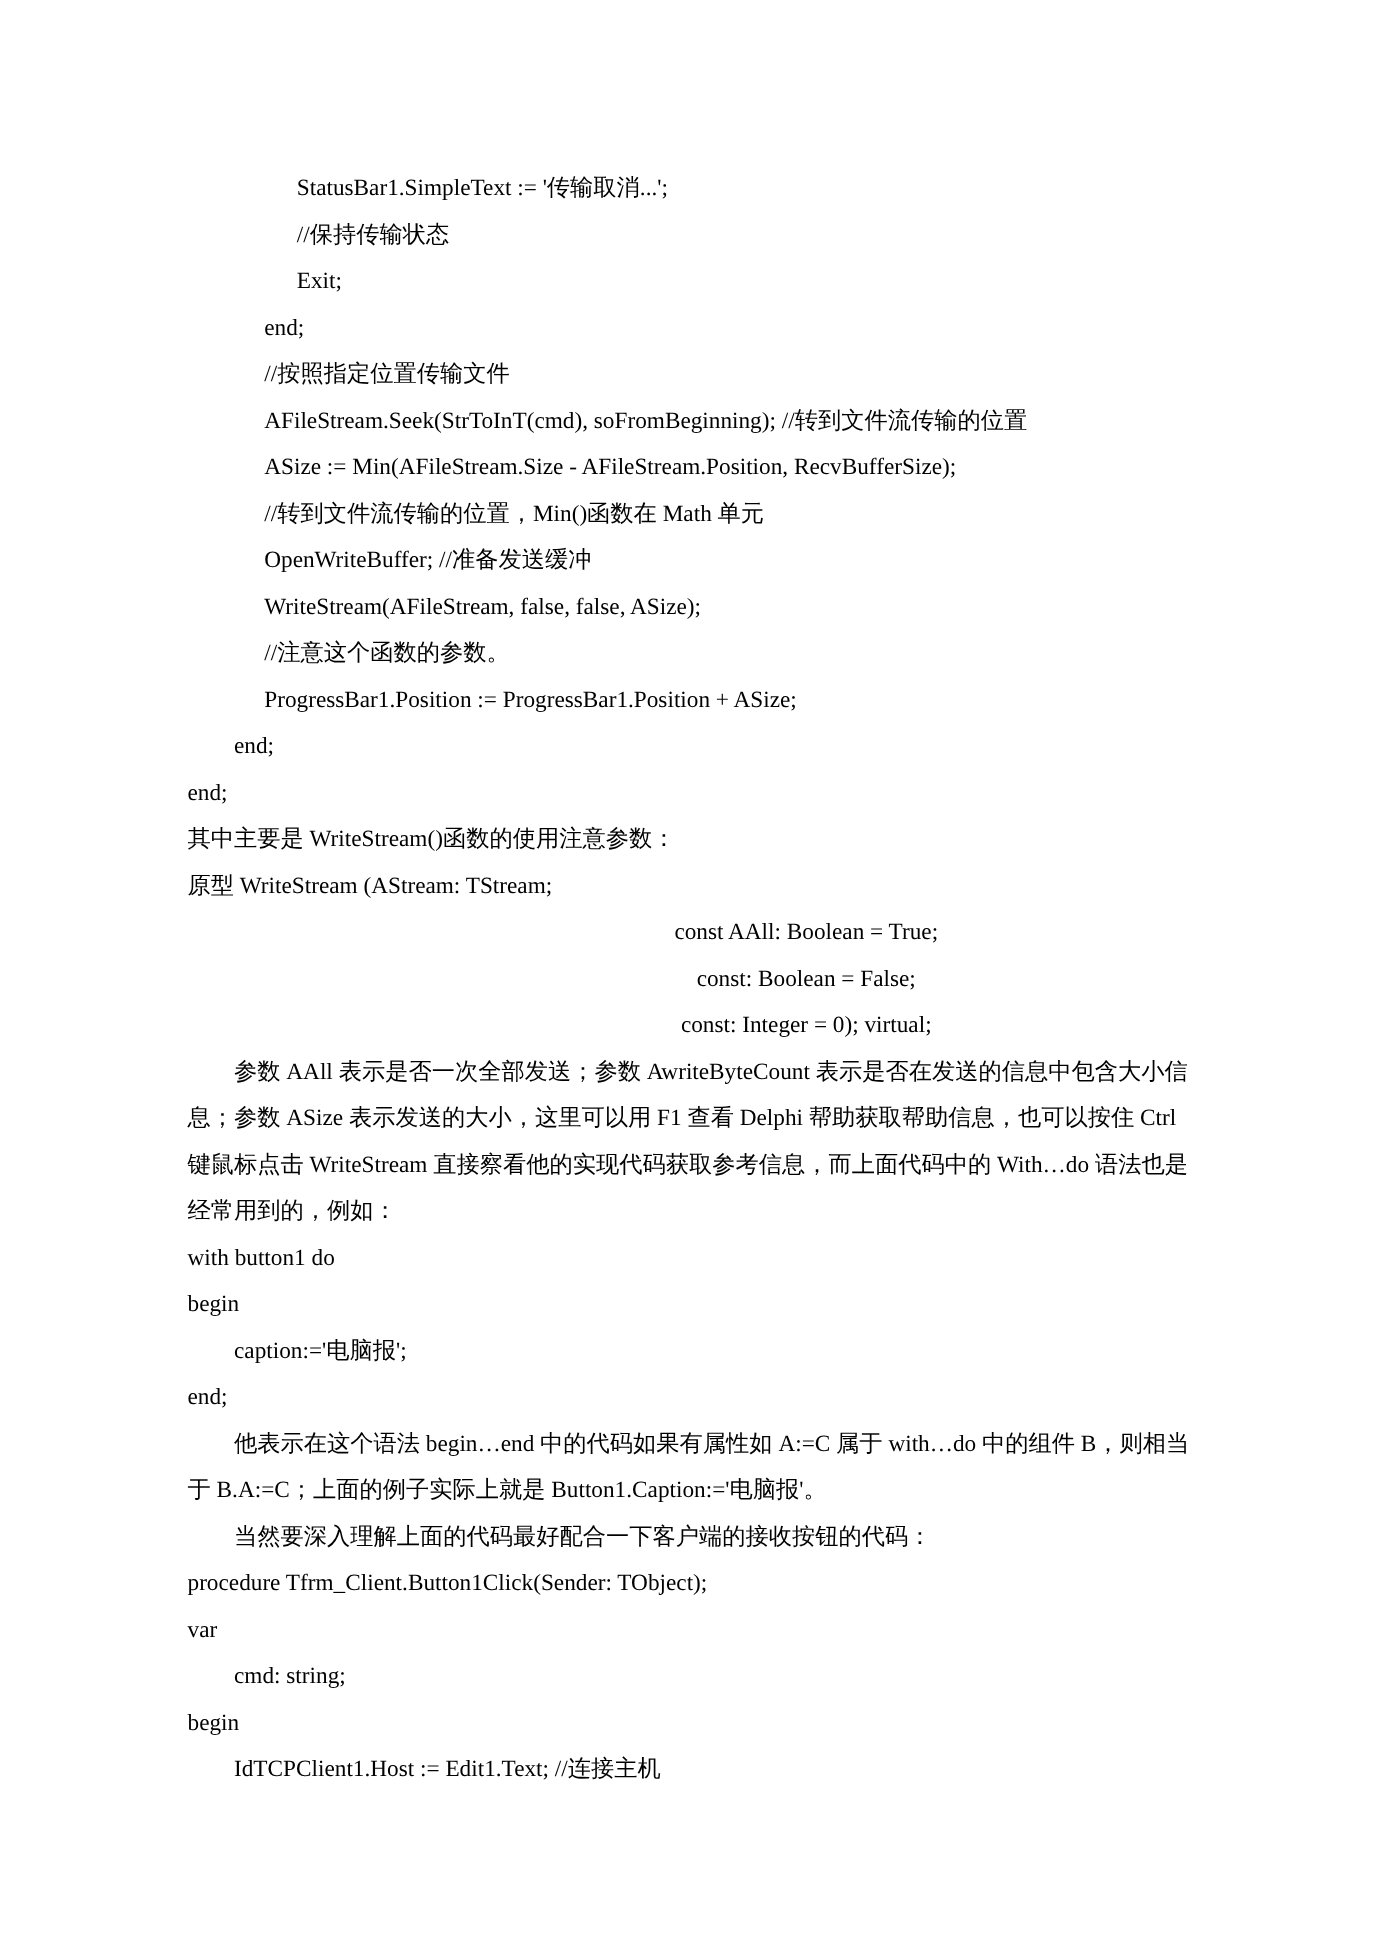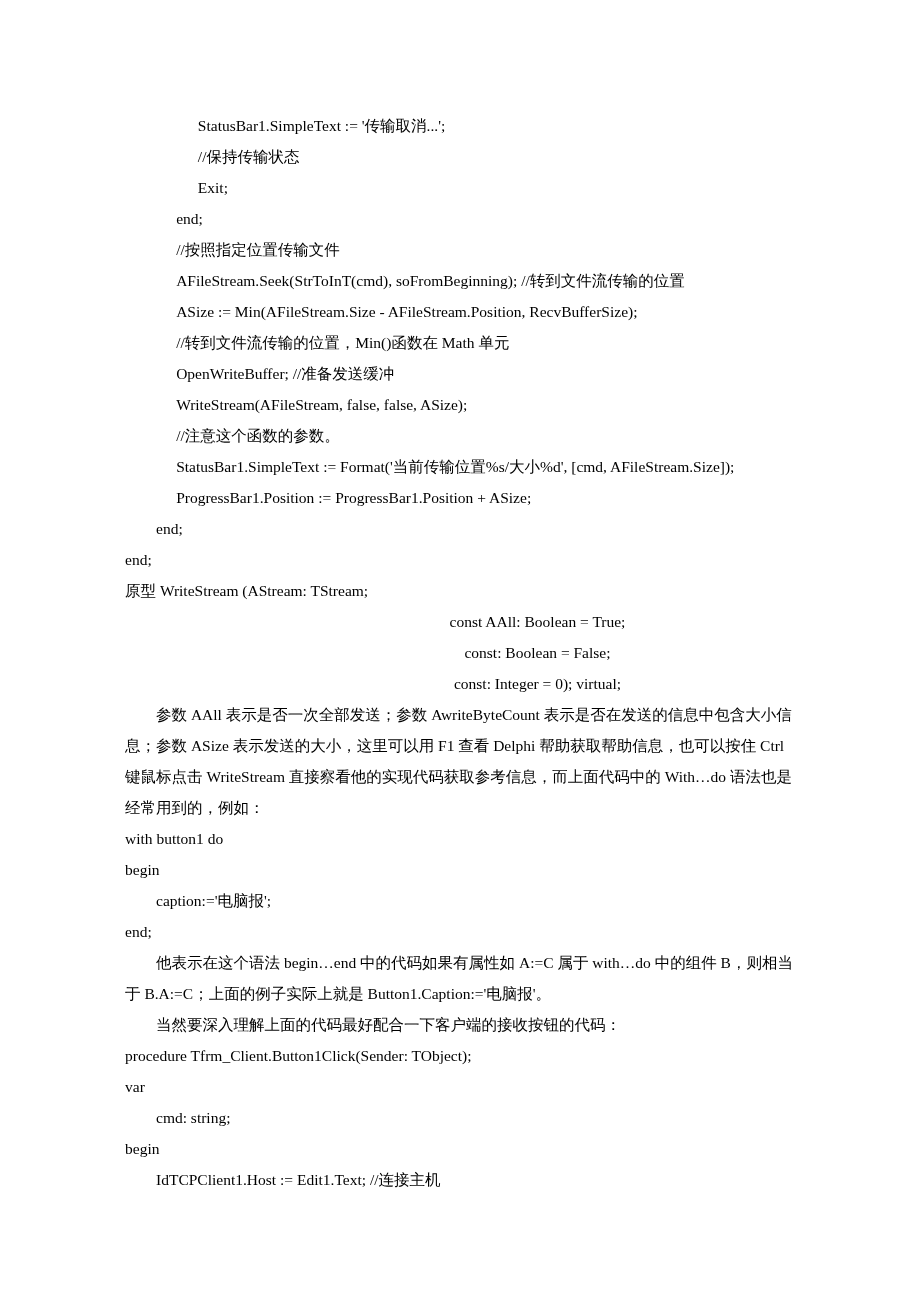--- a/index.html
+++ b/index.html
@@ -33,24 +33,24 @@
     <div class="line i3">//保持传输状态</div>
     <div class="line i3">Exit;</div>
     <div class="line i2">end;</div>
     <div class="line i2">//按照指定位置传输文件</div>
     <div class="line i2">AFileStream.Seek(StrToInT(cmd), soFromBeginning); //转到文件流传输的位置</div>
     <div class="line i2">ASize := Min(AFileStream.Size - AFileStream.Position, RecvBufferSize);</div>
     <div class="line i2">//转到文件流传输的位置，Min()函数在 Math 单元</div>
     <div class="line i2">OpenWriteBuffer; //准备发送缓冲</div>
     <div class="line i2">WriteStream(AFileStream, false, false, ASize);</div>
     <div class="line i2">//注意这个函数的参数。</div>
-    <div class="line i2">StatusBar1.SimpleText := Format('当前传输位置%s/大小%d', [cmd, AFileStream.Size]);</div>
     <div class="line i2">ProgressBar1.Position := ProgressBar1.Position + ASize;</div>
     <div class="line i1">end;</div>
     <div class="line">end;</div>
+    <div class="line">其中主要是 WriteStream()函数的使用注意参数：</div>
     <div class="line">原型 WriteStream (AStream: TStream;</div>
     <div class="line i4">const AAll: Boolean = True;</div>
     <div class="line i4">const: Boolean = False;</div>
     <div class="line i4">const: Integer = 0); virtual;</div>
     <div class="para">参数 AAll 表示是否一次全部发送；参数 AwriteByteCount 表示是否在发送的信息中包含大小信息；参数 ASize 表示发送的大小，这里可以用 F1 查看 Delphi 帮助获取帮助信息，也可以按住 Ctrl 键鼠标点击 WriteStream 直接察看他的实现代码获取参考信息，而上面代码中的 With…do 语法也是经常用到的，例如：</div>
     <div class="line">with button1 do</div>
     <div class="line">begin</div>
     <div class="line i1">caption:='电脑报';</div>
     <div class="line">end;</div>
     <div class="para">他表示在这个语法 begin…end 中的代码如果有属性如 A:=C 属于 with…do 中的组件 B，则相当于 B.A:=C；上面的例子实际上就是 Button1.Caption:='电脑报'。</div>

